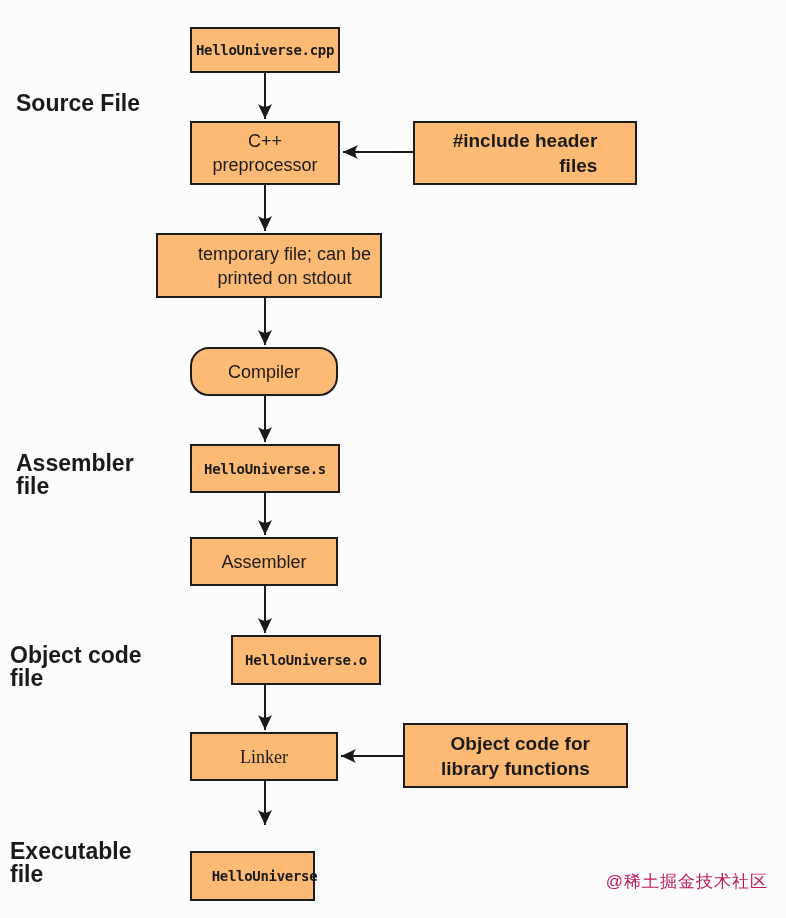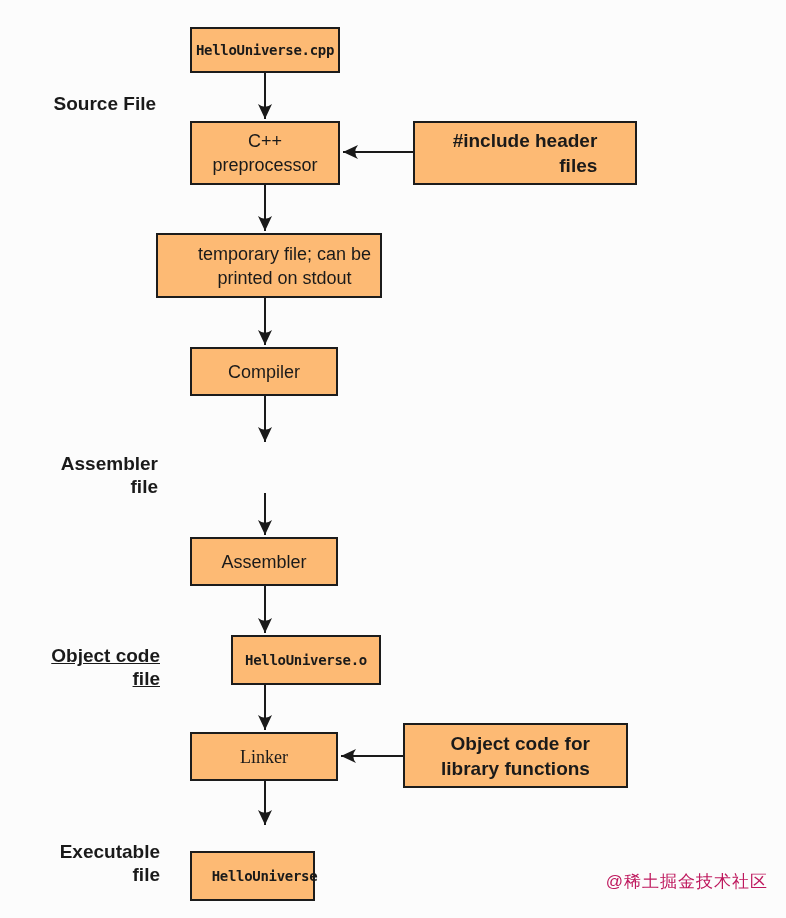--- a/index.html
+++ b/index.html
@@ -41,23 +41,23 @@
   }
   .box.bold-note {
     font-weight: bold;
     font-size: 19px;
     line-height: 25px;
     text-align: right;
   }
   .stage-label {
     position: absolute;
     font-weight: bold;
-    font-size: 19px;
+    font-size: 23px;
     line-height: 23px;
-    text-align: right;
+    text-align: left;
     white-space: pre-line;
   }
   .watermark {
     position: absolute;
     right: 18px;
     top: 870px;
     font-size: 17px;
     letter-spacing: 1px;
   }
 </style>
@@ -84,36 +84,37 @@
       <line x1="403" y1="756" x2="341" y2="756" marker-end="url(#arrowhead)"></line>
       <line x1="265" y1="781" x2="265" y2="825" marker-end="url(#arrowhead)"></line>
     </g>
   </svg>
 
   <div class="stage-label" style="left:16px; top:92px; width:140px;">Source File</div>
 
   <div class="stage-label" style="left:16px; top:452px; width:142px;">Assembler
 file</div>
 
-  <div class="stage-label" style="left:10px; top:644px; width:150px;text-decoration:underline;">Object code
+  <div class="stage-label" style="left:10px; top:644px; width:150px;">Object code
 file</div>
 
   <div class="stage-label" style="left:10px; top:840px; width:150px;">Executable
 file</div>
 
   <div class="box mono" style="left:190px; top:27px; width:150px; height:46px;">HelloUniverse.cpp</div>
 
   <div class="box" style="left:190px; top:121px; width:150px; height:64px;">C++
 preprocessor</div>
 
   <div class="box" style="left:156px; top:233px; width:226px; height:65px;padding-left:31px;">temporary file; can be
 printed on stdout</div>
 
-  <div class="box" style="left:190px; top:347px; width:148px; height:49px;">Compiler</div>
+  <div class="box" style="left:190px; top:347px; width:148px; height:49px;border-radius:19px;">Compiler</div>
 
+  <div class="box mono" style="left:190px; top:444px; width:150px; height:49px;">HelloUniverse.s</div>
 
   <div class="box" style="left:190px; top:537px; width:148px; height:49px;">Assembler</div>
 
   <div class="box mono" style="left:190px; top:635px; width:150px; height:50px;margin-left:41px;">HelloUniverse.o</div>
 
   <div class="box" style="left:190px; top:732px; width:148px; height:49px;font-family:Liberation Serif, serif;">Linker</div>
 
   <div class="box mono" style="left:190px; top:851px; width:125px; height:50px;padding-left:24px;">HelloUniverse</div>
 
   <div class="box bold-note" style="left:413px; top:121px; width:224px; height:64px;">#include header

